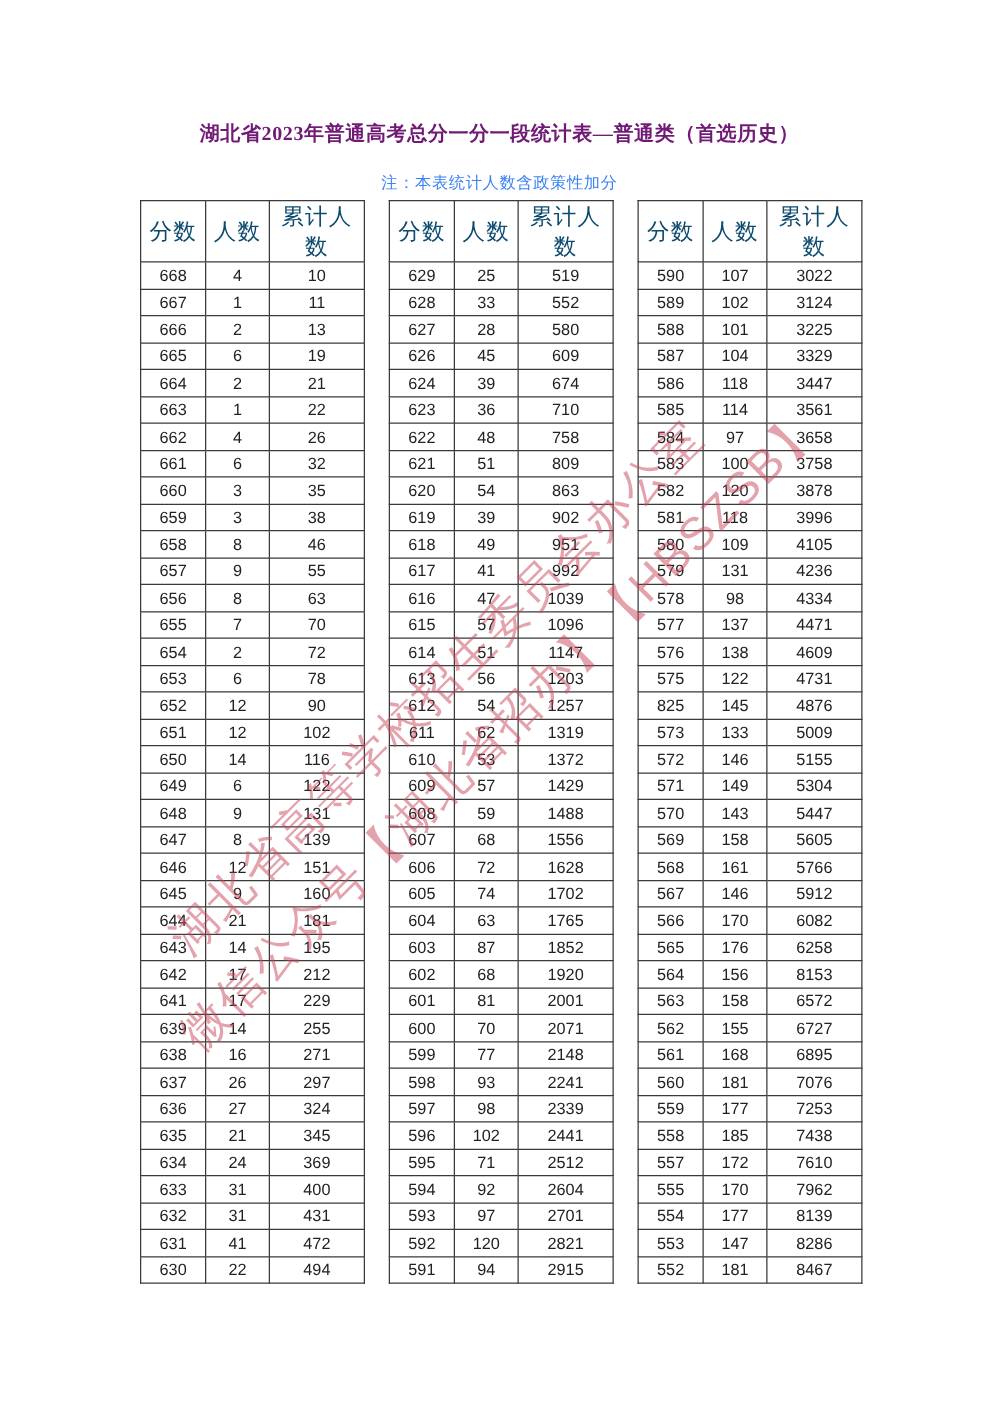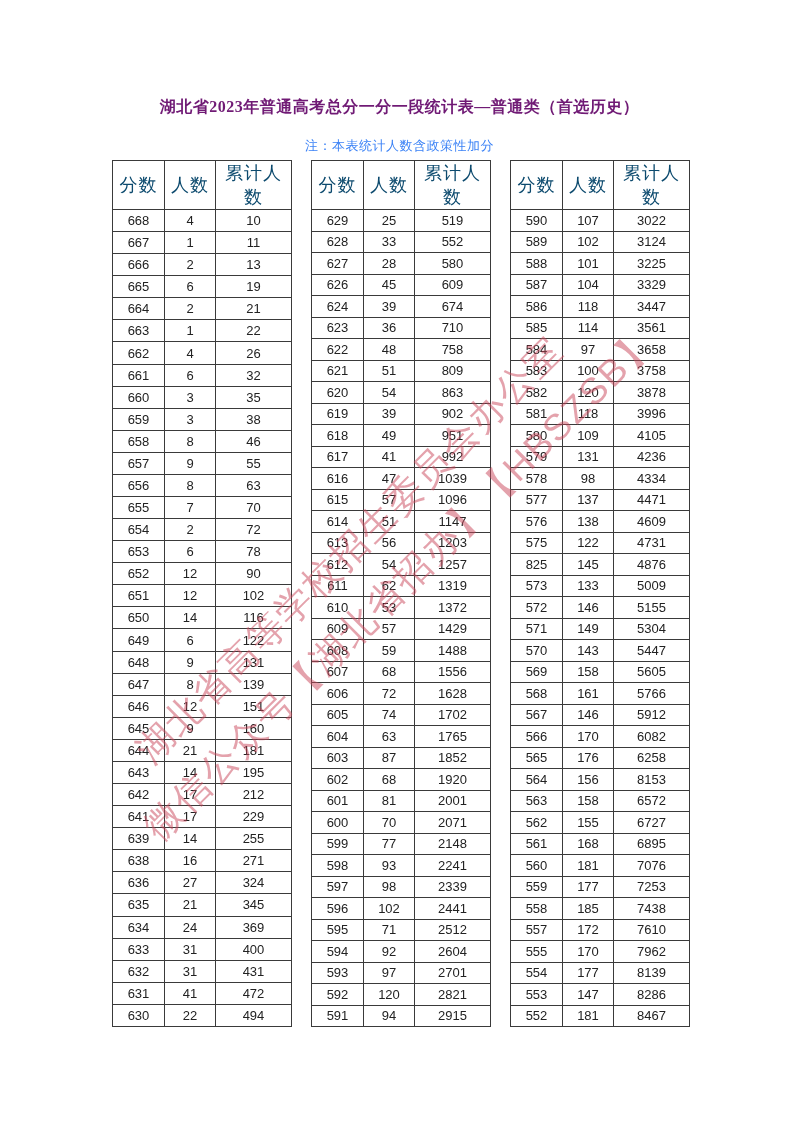--- a/index.html
+++ b/index.html
@@ -258,20 +258,25 @@
             <td>639</td>
             <td>14</td>
             <td>255</td>
           </tr>
           <tr>
             <td>638</td>
             <td>16</td>
             <td>271</td>
           </tr>
           <tr>
+            <td>637</td>
+            <td>26</td>
+            <td>297</td>
+          </tr>
+          <tr>
             <td>636</td>
             <td>27</td>
             <td>324</td>
           </tr>
           <tr>
             <td>635</td>
             <td>21</td>
             <td>345</td>
           </tr>
           <tr>

